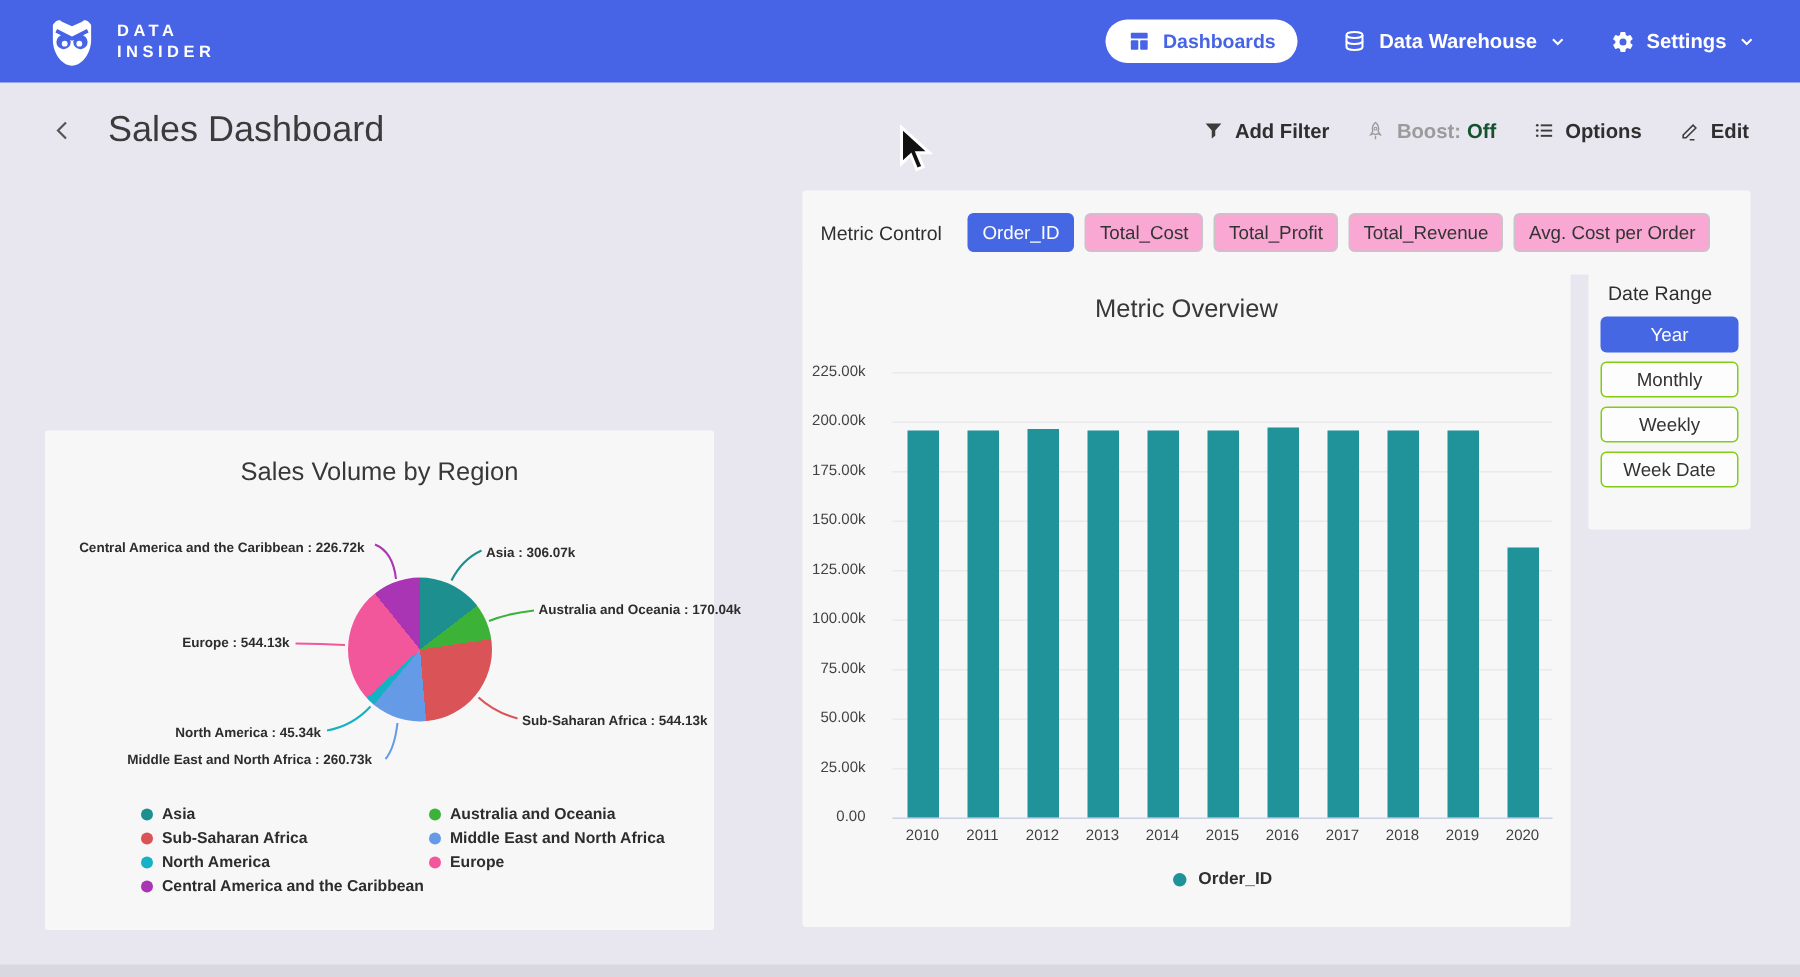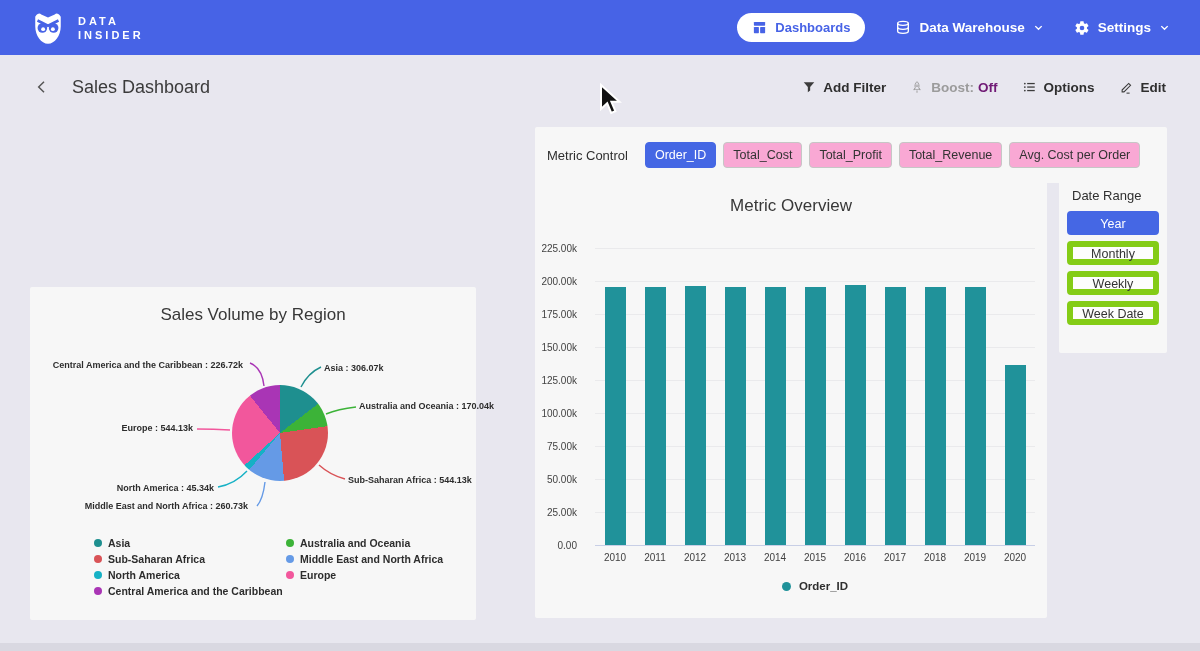--- a/index.html
+++ b/index.html
@@ -27,25 +27,25 @@
   .nav-right{margin-left:auto;display:flex;align-items:center;gap:30px;}
   .pill{
     background:#fff;color:var(--blue);border:none;border-radius:17px;
     padding:7px 15px;font-size:13px;font-weight:bold;display:flex;align-items:center;gap:8px;
     font-family:"Liberation Sans", sans-serif;cursor:pointer;
   }
   .nav-item{display:flex;align-items:center;gap:8px;color:#fff;font-size:13.5px;font-weight:600;cursor:pointer;}
   
   .header{position:absolute;left:0;top:55px;width:1200px;height:64px;display:flex;align-items:center;padding:0 34px;}
   .back-btn{display:flex;align-items:center;cursor:pointer;}
-  .page-title{font-size:18px;font-weight:500;color:#3b3b3b;margin-left:22px;}
+  .page-title{font-size:24px;font-weight:500;color:#3b3b3b;margin-left:22px;}
   .toolbar{margin-left:auto;display:flex;align-items:center;gap:24px;}
   .tool{display:flex;align-items:center;gap:7px;font-size:13.5px;font-weight:600;color:#2f2f2f;cursor:pointer;}
   .boost-label{color:#9b9b9b;font-weight:600;}
-  .boost-value{color:#701a75;font-weight:600;margin-left:-3px;}
+  .boost-value{color:#14532d;font-weight:600;margin-left:-3px;}
   
   .kpi-row{position:absolute;left:30px;top:127px;display:flex;gap:12px;}
   .kpi-card{width:156px;height:147px;background:var(--card-bg);border-radius:2px;
     display:flex;flex-direction:column;align-items:center;padding-top:32px;}
   .kpi-label{font-size:18px;font-weight:500;color:#414141;}
   .kpi-value{font-size:40px;font-weight:600;color:var(--ink);margin-top:17px;letter-spacing:1px;}
   
   .pie-card{position:absolute;left:30px;top:287px;width:446px;height:333px;background:var(--card-bg);border-radius:2px;}
   .card-title{position:absolute;left:0;right:0;top:18px;text-align:center;font-size:17px;color:var(--ink);font-weight:500;}
   .pie-circle{position:absolute;left:202px;top:98px;width:96px;height:96px;border-radius:50%;cursor:pointer;}
@@ -74,21 +74,21 @@
   .bar{width:21px;}
   .xaxis{position:absolute;left:60px;top:374px;width:440px;display:flex;}
   .xtick{width:40px;text-align:center;font-size:10px;color:#3f3f3f;}
   .bar-legend{position:absolute;left:60px;top:402px;width:440px;display:flex;justify-content:center;align-items:center;gap:8px;}
   .bar-legend .dot{width:9px;height:9px;border-radius:50%;}
   .bar-legend .lg-txt{font-size:11.5px;font-weight:bold;color:#2f2f2f;}
   
   .range-card{position:absolute;left:1059px;top:178px;width:108px;height:175px;background:var(--card-bg);border-radius:2px;padding-top:10px;}
   .range-title{font-size:13px;color:#2f2f2f;margin:0 0 8px 13px;}
   .rbtn{display:block;width:92px;height:24px;margin:0 auto 6px auto;font-family:"Liberation Sans", sans-serif;
-    font-size:12.5px;color:#333;background:#fdfdfd;border:6px solid #84cc16;border-radius:4px;cursor:pointer;}
+    font-size:12.5px;color:#333;background:#fdfdfd;border:1px solid #84cc16;border-radius:4px;cursor:pointer;}
   .rbtn.selected{background:var(--accent);border-color:var(--accent);color:#fff;}
   
   .bottom-strip{position:absolute;left:0;bottom:0;width:1200px;height:8px;background:#d9d8e1;}
   .cursor{position:absolute;left:598px;top:83px;pointer-events:none;}
 </style>
 </head>
 <body>
 
 <div class="page">
 

